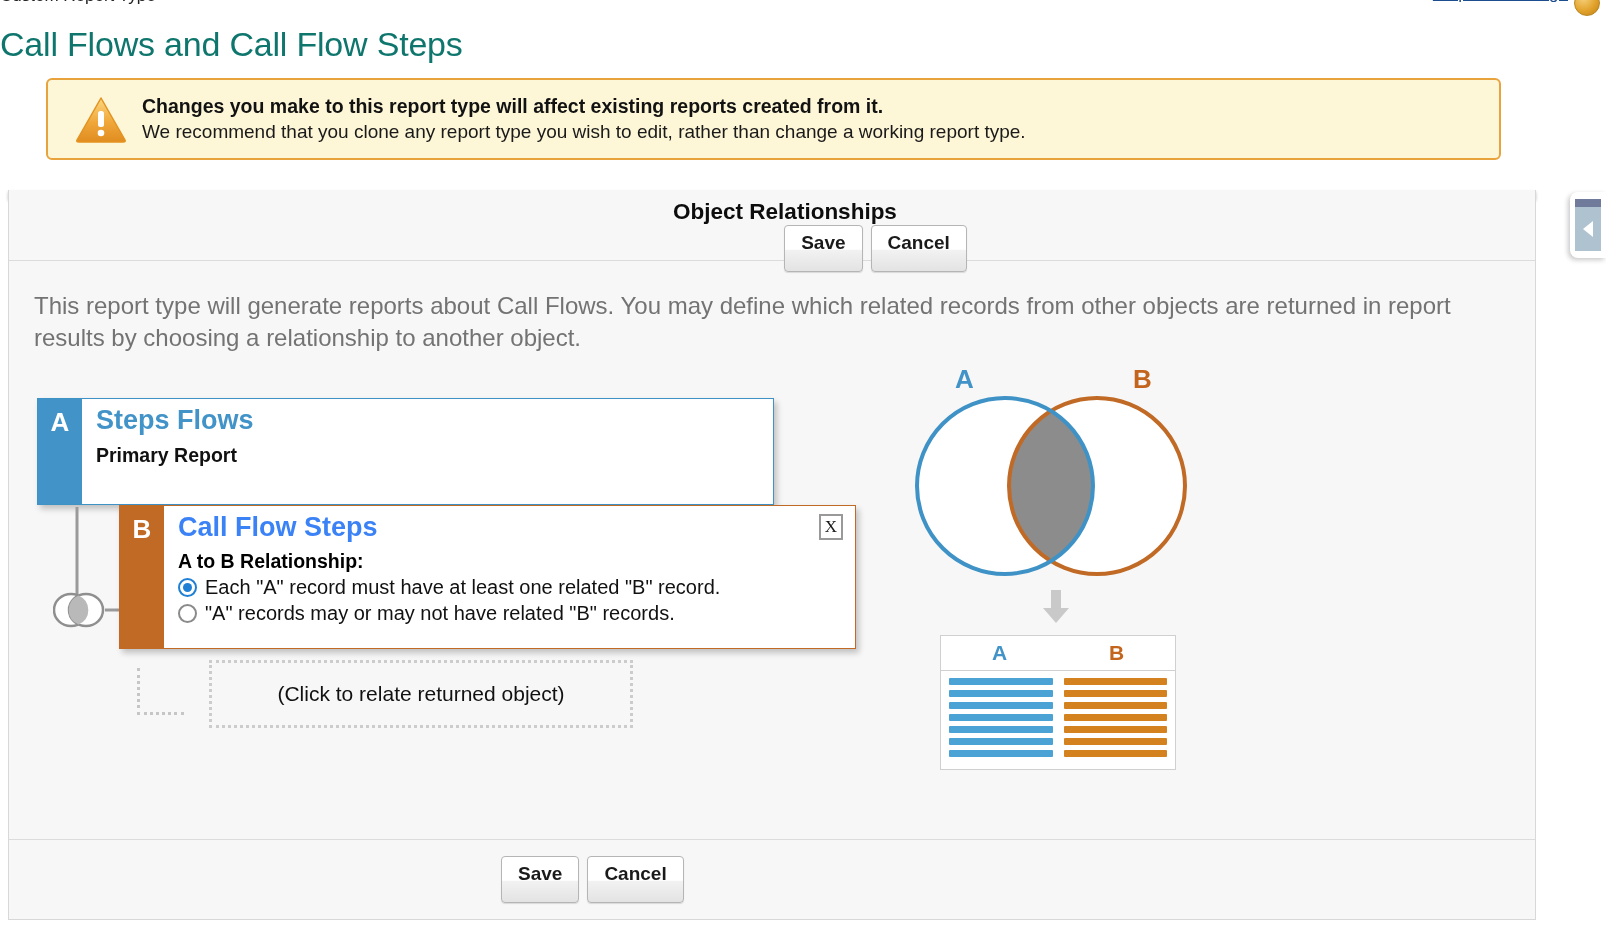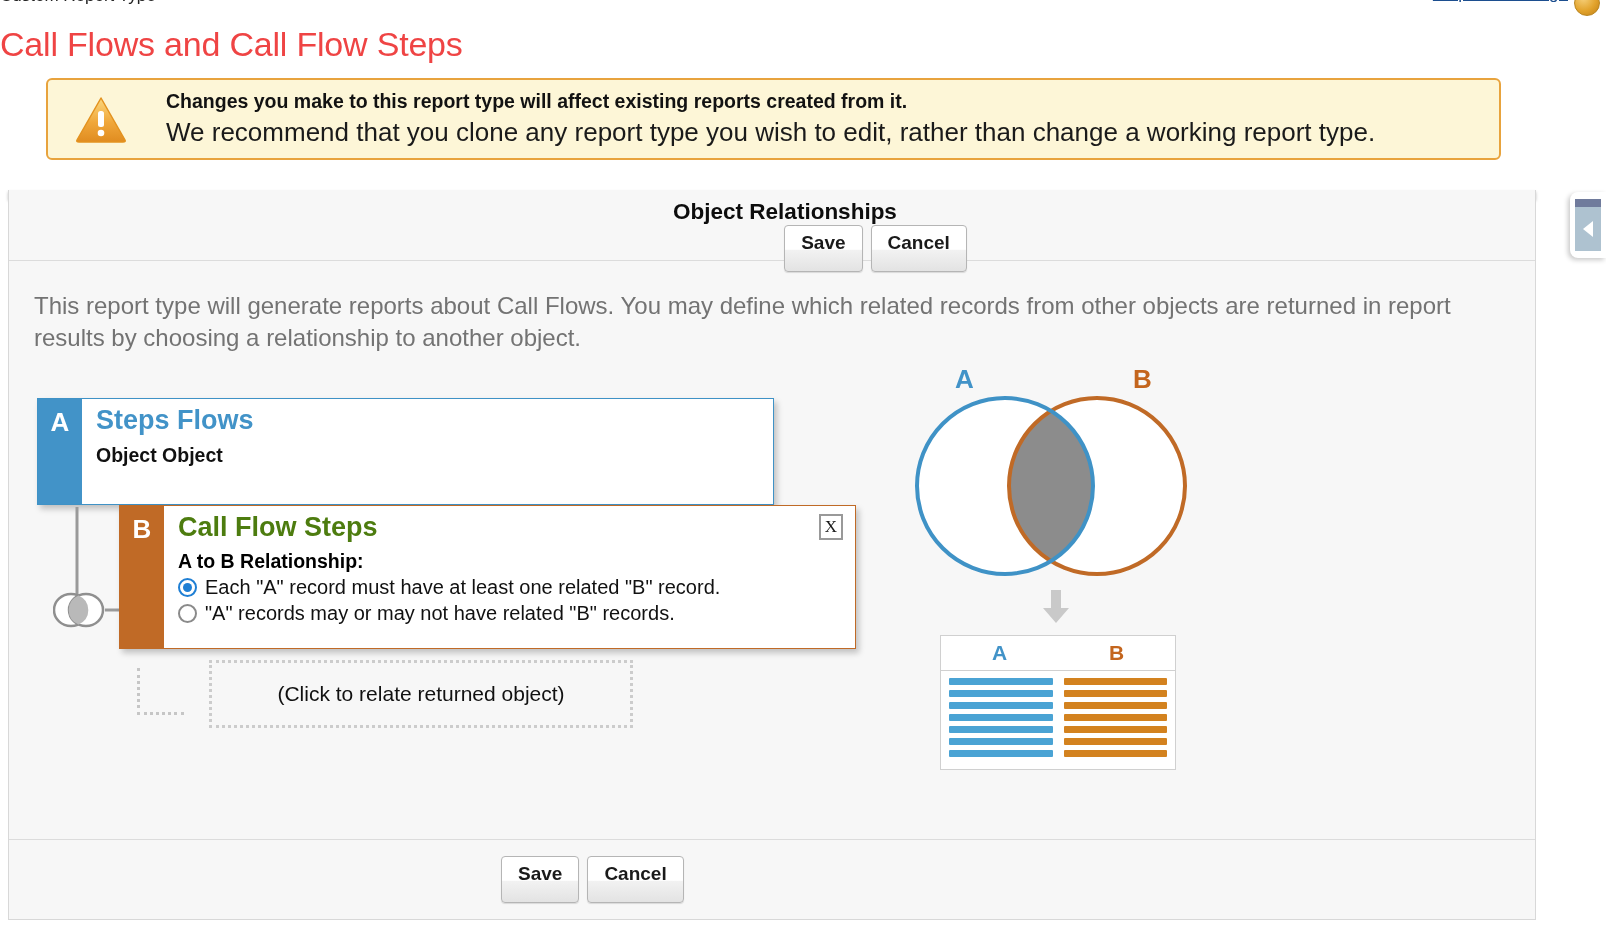--- a/index.html
+++ b/index.html
@@ -39,38 +39,37 @@
     background: radial-gradient(circle at 35% 30%, #f6d07a 0%, #e2a32c 55%, #c07f17 100%);
     border: 1px solid #b9841d;
   }
 
   
   .page-title {
     position: absolute;
     left: 0; top: 2px;
     font-size: 34px;
     font-weight: 400;
-    color: #ef4444;
+    color: #0f766e;
     letter-spacing: -0.2px;
     white-space: nowrap;
   }
 
   
   .warn-banner {
     position: absolute;
     left: 46px; top: 78px;
     width: 1455px;
     height: 82px;
     box-sizing: border-box;
     background: #fdf6d7;
     border: 2px solid #e8a33d;
     border-radius: 6px;
     display: flex;
     align-items: center;
-    gap: 24px;
   }
   .warn-icon {
     width: 58px;
     margin-left: 24px;
     flex: 0 0 auto;
     display: flex;
     justify-content: center;
     align-items: center;
   }
   .warn-tri {
@@ -81,21 +80,21 @@
   .warn-text {
     margin-left: 12px;
     line-height: 1.35;
   }
   .warn-line1 {
     font-size: 19.5px;
     font-weight: bold;
     color: #121212;
   }
   .warn-line2 {
-    font-size: 26px;
+    font-size: 19px;
     font-weight: 400;
     color: #1a1a1a;
   }
 
   
   .panel {
     position: absolute;
     left: 8px; top: 190px;
     width: 1528px;
     height: 730px;
@@ -225,21 +224,21 @@
     box-sizing: border-box;
   }
   .box-b .body {
     position: relative;
     padding: 6px 0 0 14px;
     flex: 1;
   }
   .box-b .obj-name {
     font-size: 27px;
     font-weight: bold;
-    color: #4d7c0f;
+    color: #3b82f6;
     line-height: 1.15;
   }
   .box-b .rel-label {
     margin-top: 7px;
     font-size: 19.5px;
     font-weight: bold;
     color: #000000;
   }
   .radio-row {
     display: flex;
@@ -468,21 +467,21 @@
     </div>
 
     <div class="desc">This report type will generate reports about Call Flows. You may define which related records from other objects are returned in report results by choosing a relationship to another object.</div>
 
     <div class="canvas">
 
       <div class="obj-box box-a">
         <div class="letter">A</div>
         <div class="body">
           <div class="obj-name">Steps Flows</div>
-          <div class="obj-sub">Object Object</div>
+          <div class="obj-sub">Primary Report</div>
         </div>
       </div>
 
       <div class="connector">
         <svg width="80" height="130" viewBox="0 0 80 130">
           <line x1="24" y1="2" x2="24" y2="94" stroke="#9a9a9a" stroke-width="3"></line>
           <ellipse cx="18" cy="105" rx="17" ry="16" fill="#ffffff" stroke="#8f8f8f" stroke-width="2.5"></ellipse>
           <ellipse cx="33" cy="105" rx="17" ry="16" fill="#ffffff" stroke="#8f8f8f" stroke-width="2.5"></ellipse>
           <path d="M25.5 90.5 a17 16 0 0 1 0 29 a17 16 0 0 1 0 -29 Z" fill="#b9b9b9" stroke="none"></path>
           <line x1="52" y1="105" x2="70" y2="105" stroke="#9a9a9a" stroke-width="3"></line>

